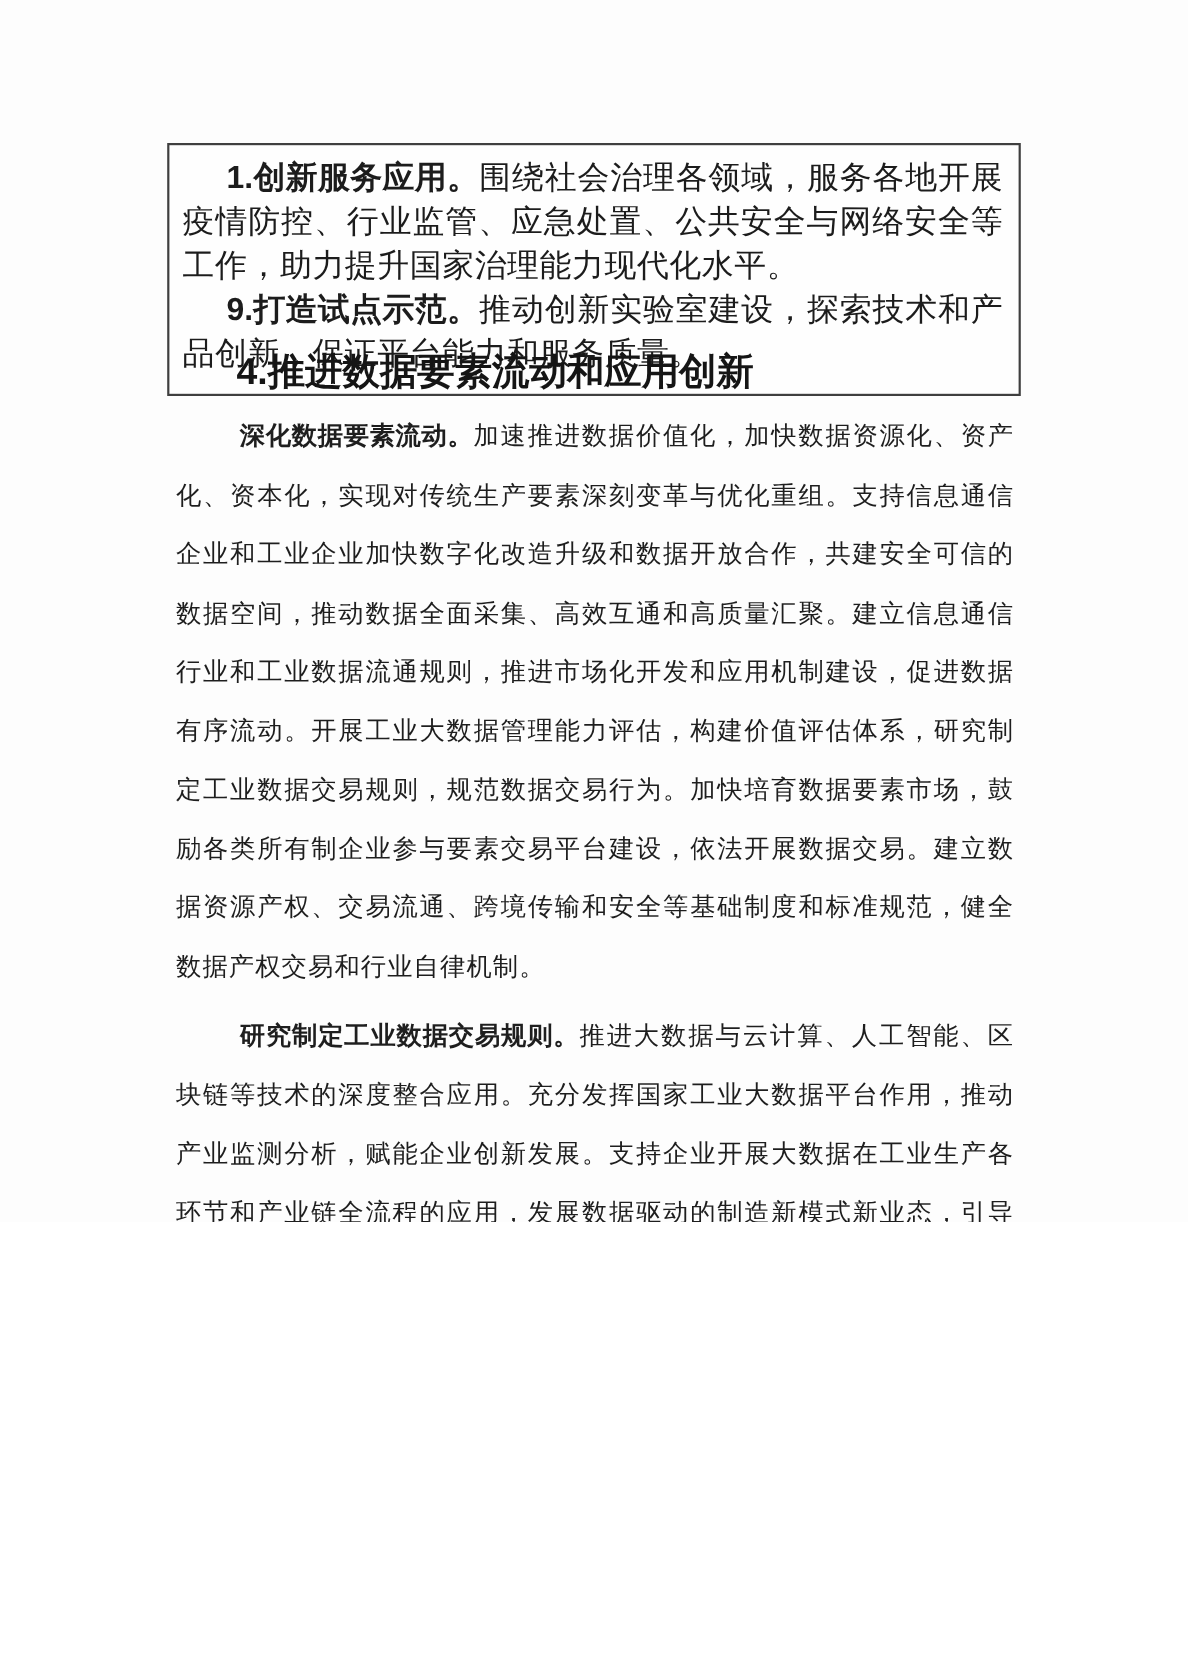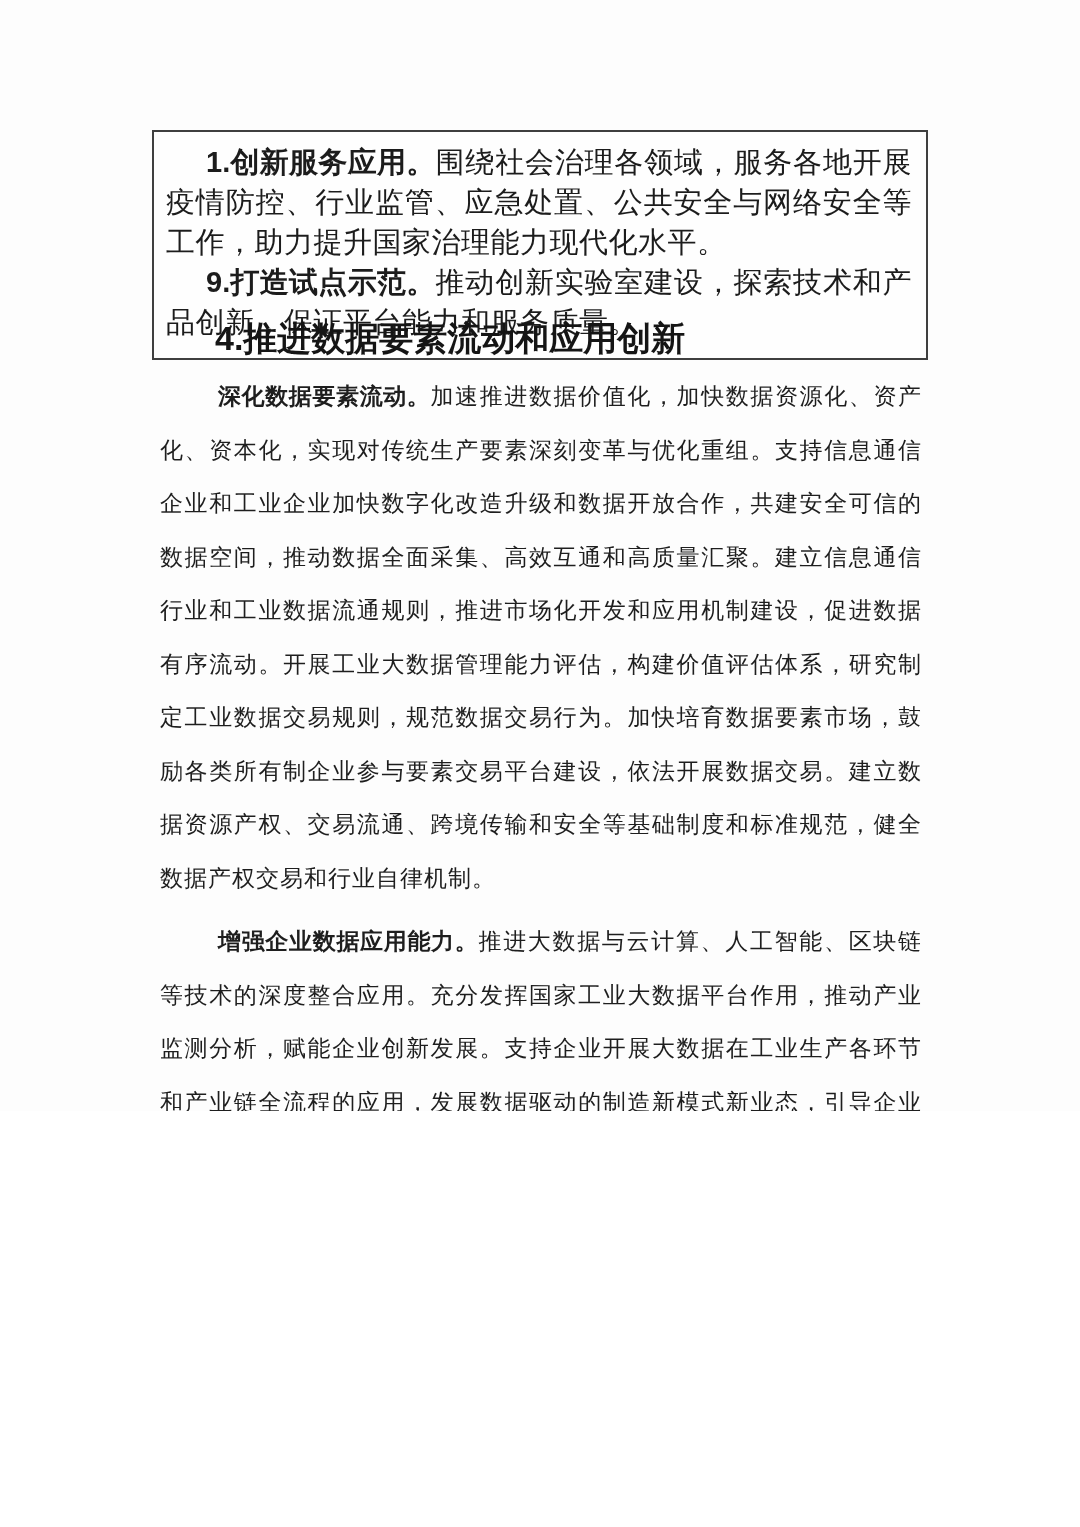--- a/index.html
+++ b/index.html
@@ -89,18 +89,18 @@
   <div class="callout-box">
     <p class="box-para"><b class="lead">1.创新服务应用。</b><span>围绕社会治理各领域，服务各地开展疫情防控、行业监管、应急处置、公共安全与网络安全等工作，助力提升国家治理能力现代化水平。</span></p>
     <p class="box-para"><b class="lead">9.打造试点示范。</b><span>推动创新实验室建设，探索技术和产品创新，保证平台能力和服务质量。</span></p>
   </div>
 
   <div class="content">
     <h2 class="section-heading">4.推进数据要素流动和应用创新</h2>
 
     <p class="body-para"><b class="lead">深化数据要素流动。</b><span>加速推进数据价值化，加快数据资源化、资产化、资本化，实现对传统生产要素深刻变革与优化重组。支持信息通信企业和工业企业加快数字化改造升级和数据开放合作，共建安全可信的数据空间，推动数据全面采集、高效互通和高质量汇聚。建立信息通信行业和工业数据流通规则，推进市场化开发和应用机制建设，促进数据有序流动。开展工业大数据管理能力评估，构建价值评估体系，研究制定工业数据交易规则，规范数据交易行为。加快培育数据要素市场，鼓励各类所有制企业参与要素交易平台建设，依法开展数据交易。建立数据资源产权、交易流通、跨境传输和安全等基础制度和标准规范，健全数据产权交易和行业自律机制。</span></p>
 
-    <p class="body-para"><b class="lead">增强企业数据应用能力。</b><span>推进大数据与云计算、人工智能、区块链等技术的深度整合应用。充分发挥国家工业大数据平台作用，推动产业监测分析，赋能企业创新发展。支持企业开展大数据在工业生产各环节和产业链全流程的应用，发展数据驱动的制造新模式新业态，引导企业用好各环节数据。面向中小企业开放数据服务资源，增强企业数据应用能力，面向重点行业培育一批工业大数据解决方案供应</span></p>
+    <p class="body-para"><b class="lead">研究制定工业数据交易规则。</b><span>推进大数据与云计算、人工智能、区块链等技术的深度整合应用。充分发挥国家工业大数据平台作用，推动产业监测分析，赋能企业创新发展。支持企业开展大数据在工业生产各环节和产业链全流程的应用，发展数据驱动的制造新模式新业态，引导企业用好各环节数据。面向中小企业开放数据服务资源，增强企业数据应用能力，面向重点行业培育一批工业大数据解决方案供应</span></p>
   </div>
 
   <div class="page-number">29</div>
 
 </div>
 
 </body></html>

